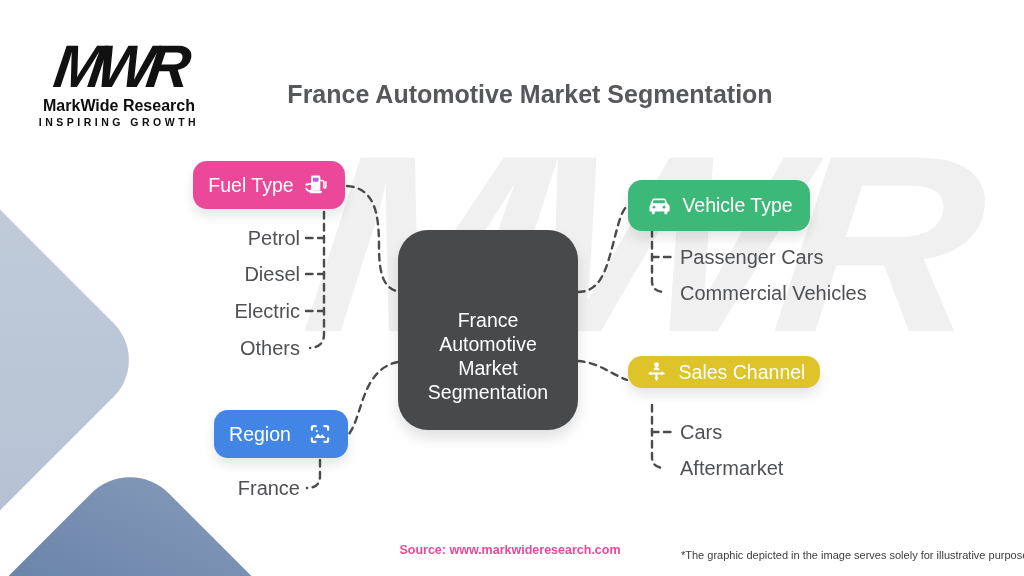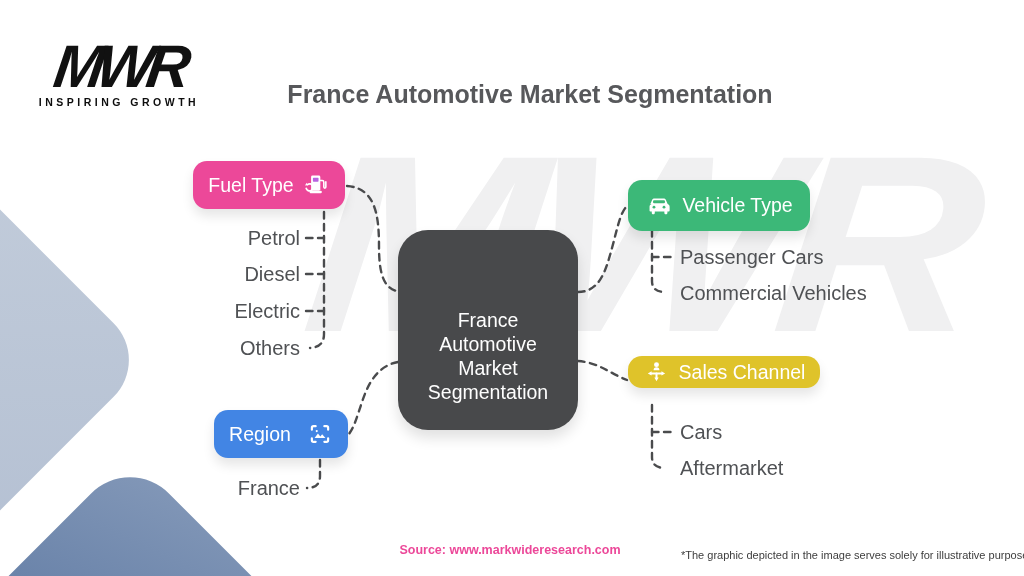--- a/index.html
+++ b/index.html
@@ -86,20 +86,21 @@
 <body>
 
 <div class="stage">
 
   <div class="deco diamond-light"></div>
   <div class="deco diamond-dark"></div>
   <div class="deco watermark">MWR</div>
 
   <div class="logo">
     <div class="logo-monogram">MWR</div>
+    <div class="logo-name">MarkWide Research</div>
     <div class="logo-tagline">INSPIRING GROWTH</div>
   </div>
 
   <div class="main-title">France Automotive Market Segmentation</div>
 
   <svg class="connectors" width="1024" height="576" viewBox="0 0 1024 576">
 
     <path class="dash" d="M347,186 C374,188 379,212 379,246 C379,278 385,289 400,292"></path>
 
     <path class="dash" d="M578,292 C600,292 606,270 612,248 C618,226 621,208 630,204"></path>

